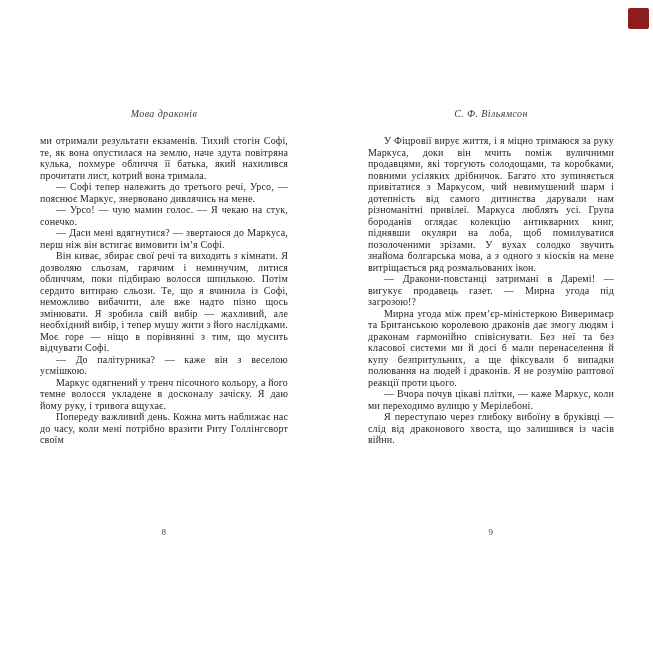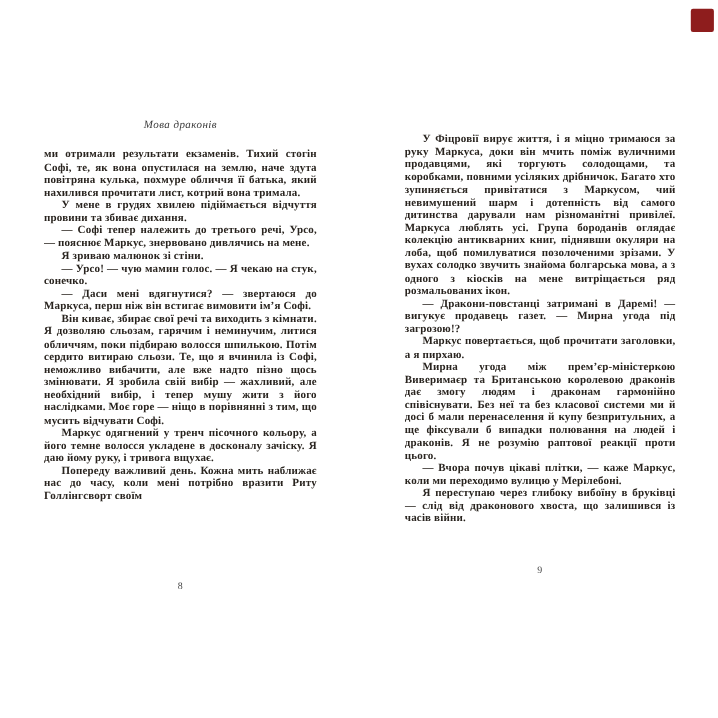--- a/index.html
+++ b/index.html
@@ -43,21 +43,20 @@
     height: 382px;
     overflow: hidden;
     color: #29241f;
     font-size: 10px;
     line-height: 11.5px;
     text-align: justify;
     letter-spacing: 0.15px;
   }
   .page-body p {
     margin: 0;
-    font-weight: bold;
   }
   .page-body p.indent {
     text-indent: 16px;
   }
   .page-number {
     margin-top: 10px;
     text-align: center;
     font-size: 9px;
     color: #4a4a4a;
     letter-spacing: 0.5px;
@@ -67,37 +66,36 @@
 <body>
 
 <div class="canvas">
 
   <div class="bookmark" style="background: rgb(142, 29, 29);"></div>
 
   <section class="page page-left">
     <div class="running-head">Мова драконів</div>
     <div class="page-body">
         <p class="flow">ми отримали результати екзаменів. Тихий стогін Софі, те, як вона опустилася на землю, наче здута повітряна кулька, похмуре обличчя її батька, який нахилився прочитати лист, котрий вона тримала.</p>
-        <p class="indent">У мене в грудях хвилею підіймається відчуття провини та збиває дихання.</p>
         <p class="indent">— Софі тепер належить до третього речі, Урсо, — пояснює Маркус, знервовано дивлячись на мене.</p>
-        <p class="indent">Я зриваю малюнок зі стіни.</p>
         <p class="indent">— Урсо! — чую мамин голос. — Я чекаю на стук, сонечко.</p>
         <p class="indent">— Даси мені вдягнутися? — звертаюся до Маркуса, перш ніж він встигає вимовити ім’я Софі.</p>
         <p class="indent">Він киває, збирає свої речі та виходить з кімнати. Я дозволяю сльозам, гарячим і неминучим, литися обличчям, поки підбираю волосся шпилькою. Потім сердито витираю сльози. Те, що я вчинила із Софі, неможливо вибачити, але вже надто пізно щось змінювати. Я зробила свій вибір — жахливий, але необхідний вибір, і тепер мушу жити з його наслідками. Моє горе — ніщо в порівнянні з тим, що мусить відчувати Софі.</p>
+        <p class="indent">— До палітурника? — каже він з веселою усмішкою.</p>
         <p class="indent">Маркус одягнений у тренч пісочного кольору, а його темне волосся укладене в досконалу зачіску. Я даю йому руку, і тривога вщухає.</p>
         <p class="indent">Попереду важливий день. Кожна мить наближає нас до часу, коли мені потрібно вразити Риту Голлінгсворт своїм</p>
       </div>
     <div class="page-number">8</div>
   </section>
 
   <section class="page page-right">
+    <div class="running-head">С. Ф. Вільямсон</div>
     <div class="page-body">
         <p class="indent">У Фіцровії вирує життя, і я міцно тримаюся за руку Маркуса, доки він мчить поміж вуличними продавцями, які торгують солодощами, та коробками, повними усіляких дрібничок. Багато хто зупиняється привітатися з Маркусом, чий невимушений шарм і дотепність від самого дитинства дарували нам різноманітні привілеї. Маркуса люблять усі. Група бороданів оглядає колекцію антикварних книг, піднявши окуляри на лоба, щоб помилуватися позолоченими зрізами. У вухах солодко звучить знайома болгарська мова, а з одного з кіосків на мене витріщається ряд розмальованих ікон.</p>
         <p class="indent">— Дракони-повстанці затримані в Даремі! — вигукує продавець газет. — Мирна угода під загрозою!?</p>
-        <p class="indent">Маркус повертається, щоб прочитати заголовки, а я пирхаю.</p>
         <p class="indent">Мирна угода між прем’єр-міністеркою Виверимаєр та Британською королевою драконів дає змогу людям і драконам гармонійно співіснувати. Без неї та без класової системи ми й досі б мали перенаселення й купу безпритульних, а ще фіксували б випадки полювання на людей і драконів. Я не розумію раптової реакції проти цього.</p>
         <p class="indent">— Вчора почув цікаві плітки, — каже Маркус, коли ми переходимо вулицю у Мерілебоні.</p>
         <p class="indent">Я переступаю через глибоку вибоїну в бруківці — слід від драконового хвоста, що залишився із часів війни.</p>
       </div>
     <div class="page-number">9</div>
   </section>
 
 </div>
 
 </body></html>

